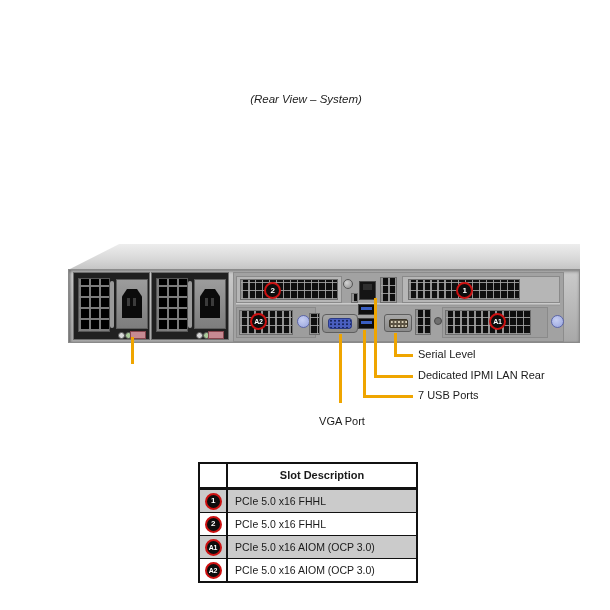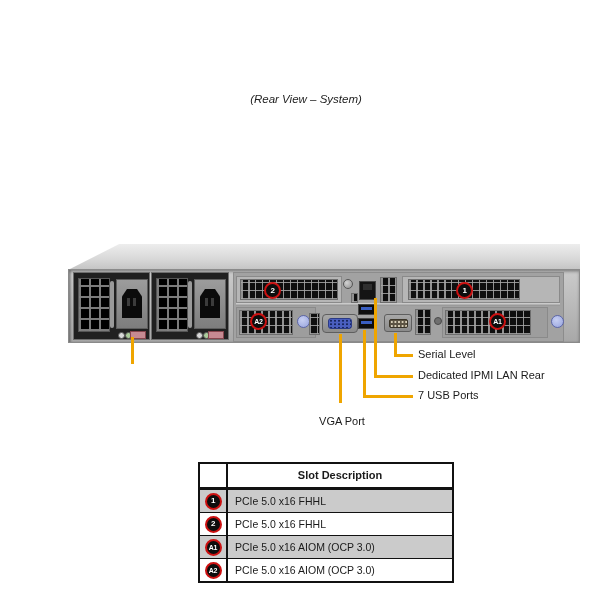--- a/index.html
+++ b/index.html
@@ -102,21 +102,21 @@
   
   .cline { background:#efa500; }
 
   
   .lbl { font-size:11px; color:#1a1a1a; white-space:nowrap; }
   .lbl-psu { left:37px; top:363px; width:198px; text-align:center; line-height:14px; white-space:normal; }
   .asterisk { color:#cc0000; }
 
   
   .slot-table {
-    left:198px; top:462px; width:256px; background:#fff;
+    left:198px; top:462px; width:220px; background:#fff;
     border:2px solid #111; box-sizing:border-box;
   }
   .thead { display:flex; height:23px; border-bottom:3px solid #111; background:#fff; }
   .th-badge { width:28px; border-right:2px solid #111; box-sizing:border-box; }
   .th-desc { flex:1; text-align:center; font-weight:bold; font-size:11px; line-height:23px; }
   .trow { display:flex; height:22px; border-bottom:1.5px solid #111; }
   .trow:last-child { border-bottom:none; }
   .trow.shaded { background:#cbcbcb; }
   .tc-badge { width:28px; border-right:2px solid #111; box-sizing:border-box; display:flex; align-items:center; justify-content:center; }
   .tc-desc { flex:1; font-size:10.5px; display:flex; align-items:center; padding-left:7px; }

